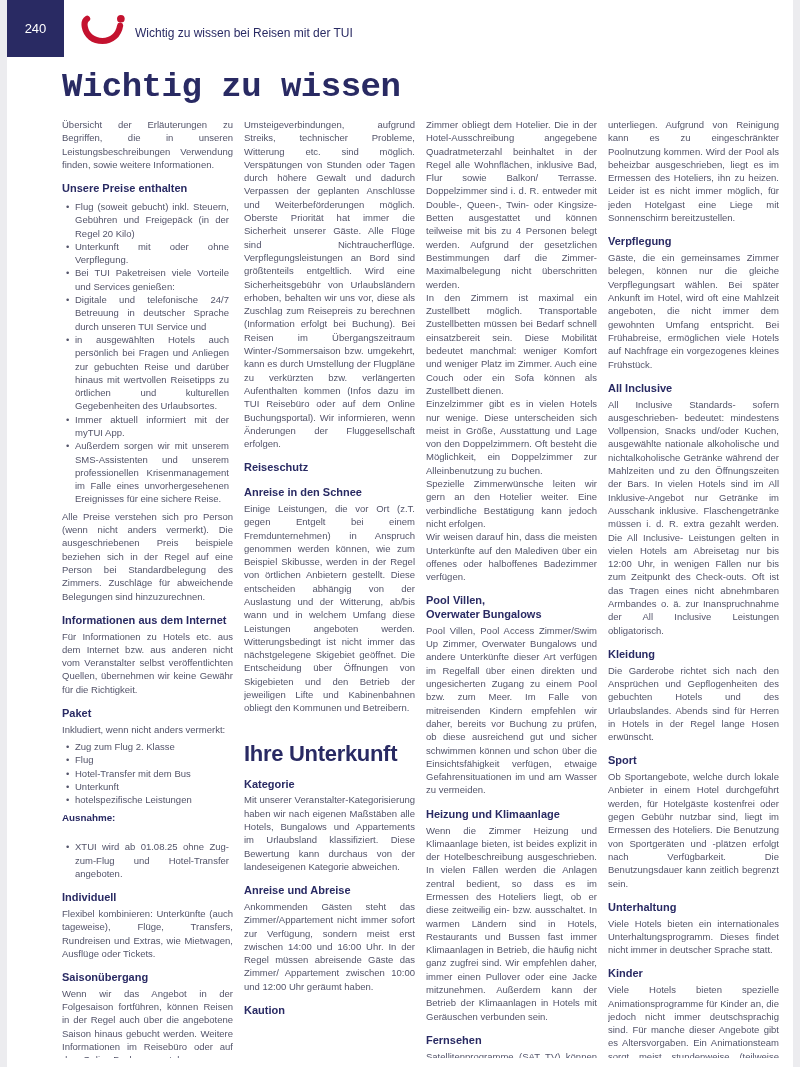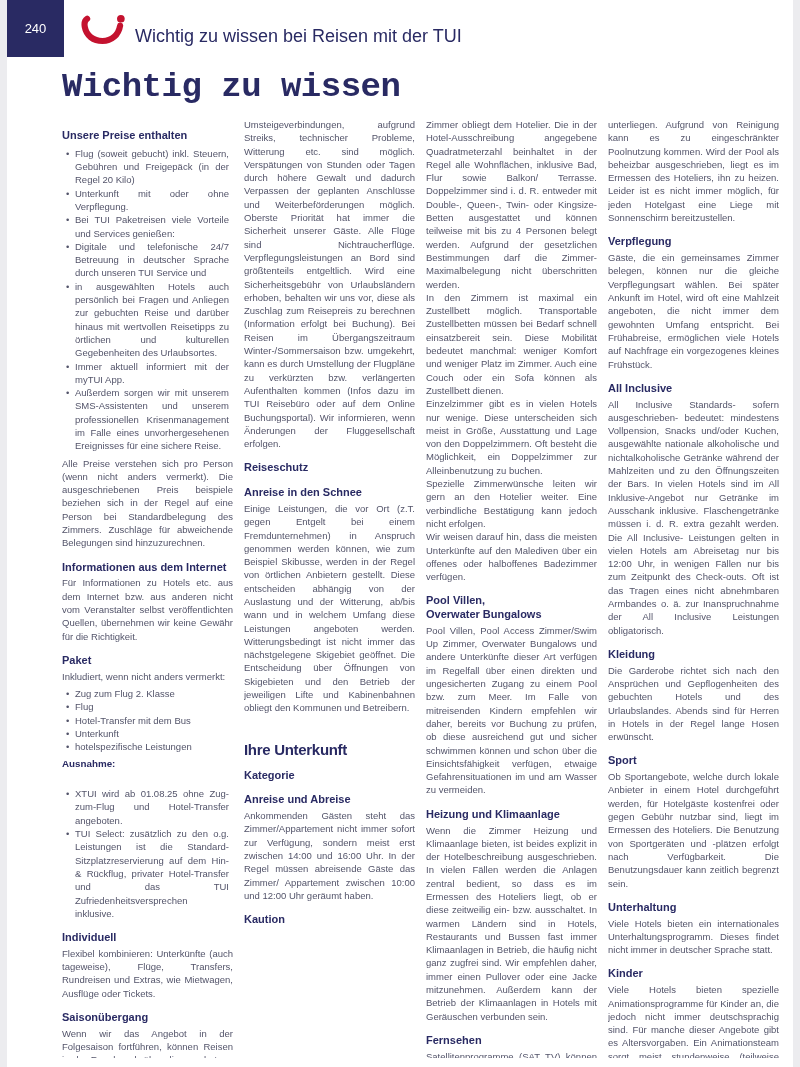--- a/index.html
+++ b/index.html
@@ -24,21 +24,21 @@
     background:var(--navy);
     color:#fff;font-size:13px;
     display:flex;align-items:center;justify-content:center;
   }
   .logo{
     position:absolute;left:74px;top:12px;
     width:46px;height:38px;
   }
   .header-title{
     position:absolute;left:128px;top:26px;
-    font-size:18px;color:var(--navy);
+    font-size:12px;color:var(--navy);
   }
   .main-title{
     position:absolute;left:55px;top:68px;
     font-size:34px;font-weight:bold;color:var(--navy);
     letter-spacing:-0.5px;
     font-family:Liberation Mono, monospace;
   }
   .columns{
     position:absolute;left:55px;top:118px;
     width:718px;height:940px;
@@ -52,21 +52,21 @@
   }
   .h{
     font-size:11px;font-weight:bold;color:var(--navy);
     margin:11px 0 2px;white-space:pre-line;line-height:1.25;
   }
   .hc{
     font-size:9.8px;font-weight:bold;color:var(--navy);
     margin:0 0 16px;line-height:1.4;
   }
   .hl{
-    font-size:15px;font-weight:bold;color:var(--navy);
+    font-size:22px;font-weight:bold;color:var(--navy);
     margin:26px 0 10px;letter-spacing:-0.3px;
   }
   ul.bullets{list-style:none;margin:4px;padding-left:9px;}
   ul.bullets li{
     position:relative;
     font-size:9.5px;line-height:1.4;color:var(--text);
     text-align:justify;hyphens:auto;-webkit-hyphens:auto;
   }
   ul.bullets li::before{
     content:"\2022";
@@ -89,20 +89,21 @@
       <circle cx="52" cy="6" r="5" fill="#c4122f"></circle>
     </svg>
   </span>
 
   <div class="header-title">Wichtig zu wissen bei Reisen mit der TUI</div>
 
   <h1 class="main-title">Wichtig zu wissen</h1>
 
   <main class="columns" id="columns">
       <div class="col">
+        <div class="p">Übersicht der Erläuterungen zu Begriffen, die in unseren Leistungsbeschreibungen Verwendung finden, sowie weitere Informationen.</div>
         <div class="h">Unsere Preise enthalten</div>
         <ul class="bullets">
           <li>Flug (soweit gebucht) inkl. Steuern, Gebühren und Freigepäck (in der Regel 20 Kilo)</li>
           <li>Unterkunft mit oder ohne Verpflegung.</li>
           <li>Bei TUI Paketreisen viele Vorteile und Services genießen:</li>
           <li>Digitale und telefonische 24/7 Betreuung in deutscher Sprache durch unseren TUI Service und</li>
           <li>in ausgewählten Hotels auch persönlich bei Fragen und Anliegen zur gebuchten Reise und darüber hinaus mit wertvollen Reisetipps zu örtlichen und kulturellen Gegebenheiten des Urlaubsortes.</li>
           <li>Immer aktuell informiert mit der myTUI App.</li>
           <li>Außerdem sorgen wir mit unserem SMS-Assistenten und unserem professionellen Krisenmanagement im Falle eines unvorhergesehenen Ereignisses für eine sichere Reise.</li>
         </ul>
@@ -114,34 +115,34 @@
         <ul class="bullets">
           <li>Zug zum Flug 2. Klasse</li>
           <li>Flug</li>
           <li>Hotel-Transfer mit dem Bus</li>
           <li>Unterkunft</li>
           <li>hotelspezifische Leistungen</li>
         </ul>
         <div class="hc">Ausnahme:</div>
         <ul class="bullets">
           <li>XTUI wird ab 01.08.25 ohne Zug-zum-Flug und Hotel-Transfer angeboten.</li>
-          <li>TUI Select: zusätzlich zu den o.g. Leistungen ist die Standard-Sitzplatzreservierung auf dem Hin- &amp; Rückflug, privater Hotel-Transfer und das TUI Zufriedenheitsversprechen inklusive.</li>
         </ul>
         <div class="h">Individuell</div>
         <div class="p">Flexibel kombinieren: Unterkünfte (auch tageweise), Flüge, Transfers, Rundreisen und Extras, wie Mietwagen, Ausflüge oder Tickets.</div>
         <div class="h">Saisonübergang</div>
         <div class="p">Wenn wir das Angebot in der Folgesaison fortführen, können Reisen in der Regel auch über die angebotene Saison hinaus gebucht werden. Weitere Informationen im Reisebüro oder auf dem Online Buchungsportal.</div>
       </div>
       <div class="col">
         <div class="p">Umsteigeverbindungen, aufgrund Streiks, technischer Probleme, Witterung etc. sind möglich. Verspätungen von Stunden oder Tagen durch höhere Gewalt und dadurch Verpassen der geplanten Anschlüsse und Weiterbeförderungen möglich. Oberste Priorität hat immer die Sicherheit unserer Gäste. Alle Flüge sind Nichtraucherflüge. Verpflegungsleistungen an Bord sind größtenteils entgeltlich. Wird eine Sicherheitsgebühr von Urlaubsländern erhoben, behalten wir uns vor, diese als Zuschlag zum Reisepreis zu berechnen (Information erfolgt bei Buchung). Bei Reisen im Übergangszeitraum Winter-/Sommersaison bzw. umgekehrt, kann es durch Umstellung der Flugpläne zu verkürzten bzw. verlängerten Aufenthalten kommen (Infos dazu im TUI Reisebüro oder auf dem Online Buchungsportal). Wir informieren, wenn Änderungen der Fluggesellschaft erfolgen.</div>
         <div class="h">Reiseschutz</div>
         <div class="h">Anreise in den Schnee</div>
         <div class="p">Einige Leistungen, die vor Ort (z.T. gegen Entgelt bei einem Fremdunternehmen) in Anspruch genommen werden können, wie zum Beispiel Skibusse, werden in der Regel von örtlichen Anbietern gestellt. Diese entscheiden abhängig von der Auslastung und der Witterung, ab/bis wann und in welchem Umfang diese Leistungen angeboten werden. Witterungsbedingt ist nicht immer das nächstgelegene Skigebiet geöffnet. Die Entscheidung über Öffnungen von Skigebieten und den Betrieb der jeweiligen Lifte und Kabinenbahnen obliegt den Kommunen und Betreibern.</div>
         <div class="hl">Ihre Unterkunft</div>
         <div class="h">Kategorie</div>
+        <div class="p">Mit unserer Veranstalter-Kategorisierung haben wir nach eigenen Maßstäben alle Hotels, Bungalows und Appartements im Urlaubsland klassifiziert. Diese Bewertung kann durchaus von der landeseigenen Kategorie abweichen.</div>
         <div class="h">Anreise und Abreise</div>
         <div class="p">Ankommenden Gästen steht das Zimmer/Appartement nicht immer sofort zur Verfügung, sondern meist erst zwischen 14:00 und 16:00 Uhr. In der Regel müssen abreisende Gäste das Zimmer/ Appartement zwischen 10:00 und 12:00 Uhr geräumt haben.</div>
         <div class="h">Kaution</div>
       </div>
       <div class="col">
         <div class="p">Zimmer obliegt dem Hotelier. Die in der Hotel-Ausschreibung angegebene Quadratmeterzahl beinhaltet in der Regel alle Wohnflächen, inklusive Bad, Flur sowie Balkon/ Terrasse. Doppelzimmer sind i. d. R. entweder mit Double-, Queen-, Twin- oder Kingsize-Betten ausgestattet und können teilweise mit bis zu 4 Personen belegt werden. Aufgrund der gesetzlichen Bestimmungen darf die Zimmer-Maximalbelegung nicht überschritten werden.</div>
         <div class="p">In den Zimmern ist maximal ein Zustellbett möglich. Transportable Zustellbetten müssen bei Bedarf schnell einsatzbereit sein. Diese Mobilität bedeutet manchmal: weniger Komfort und weniger Platz im Zimmer. Auch eine Couch oder ein Sofa können als Zustellbett dienen.</div>
         <div class="p">Einzelzimmer gibt es in vielen Hotels nur wenige. Diese unterscheiden sich meist in Größe, Ausstattung und Lage von den Doppelzimmern. Oft besteht die Möglichkeit, ein Doppelzimmer zur Alleinbenutzung zu buchen.</div>
         <div class="p">Spezielle Zimmerwünsche leiten wir gern an den Hotelier weiter. Eine verbindliche Bestätigung kann jedoch nicht erfolgen.</div>
         <div class="p">Wir weisen darauf hin, dass die meisten Unterkünfte auf den Malediven über ein offenes oder halboffenes Badezimmer verfügen.</div>

